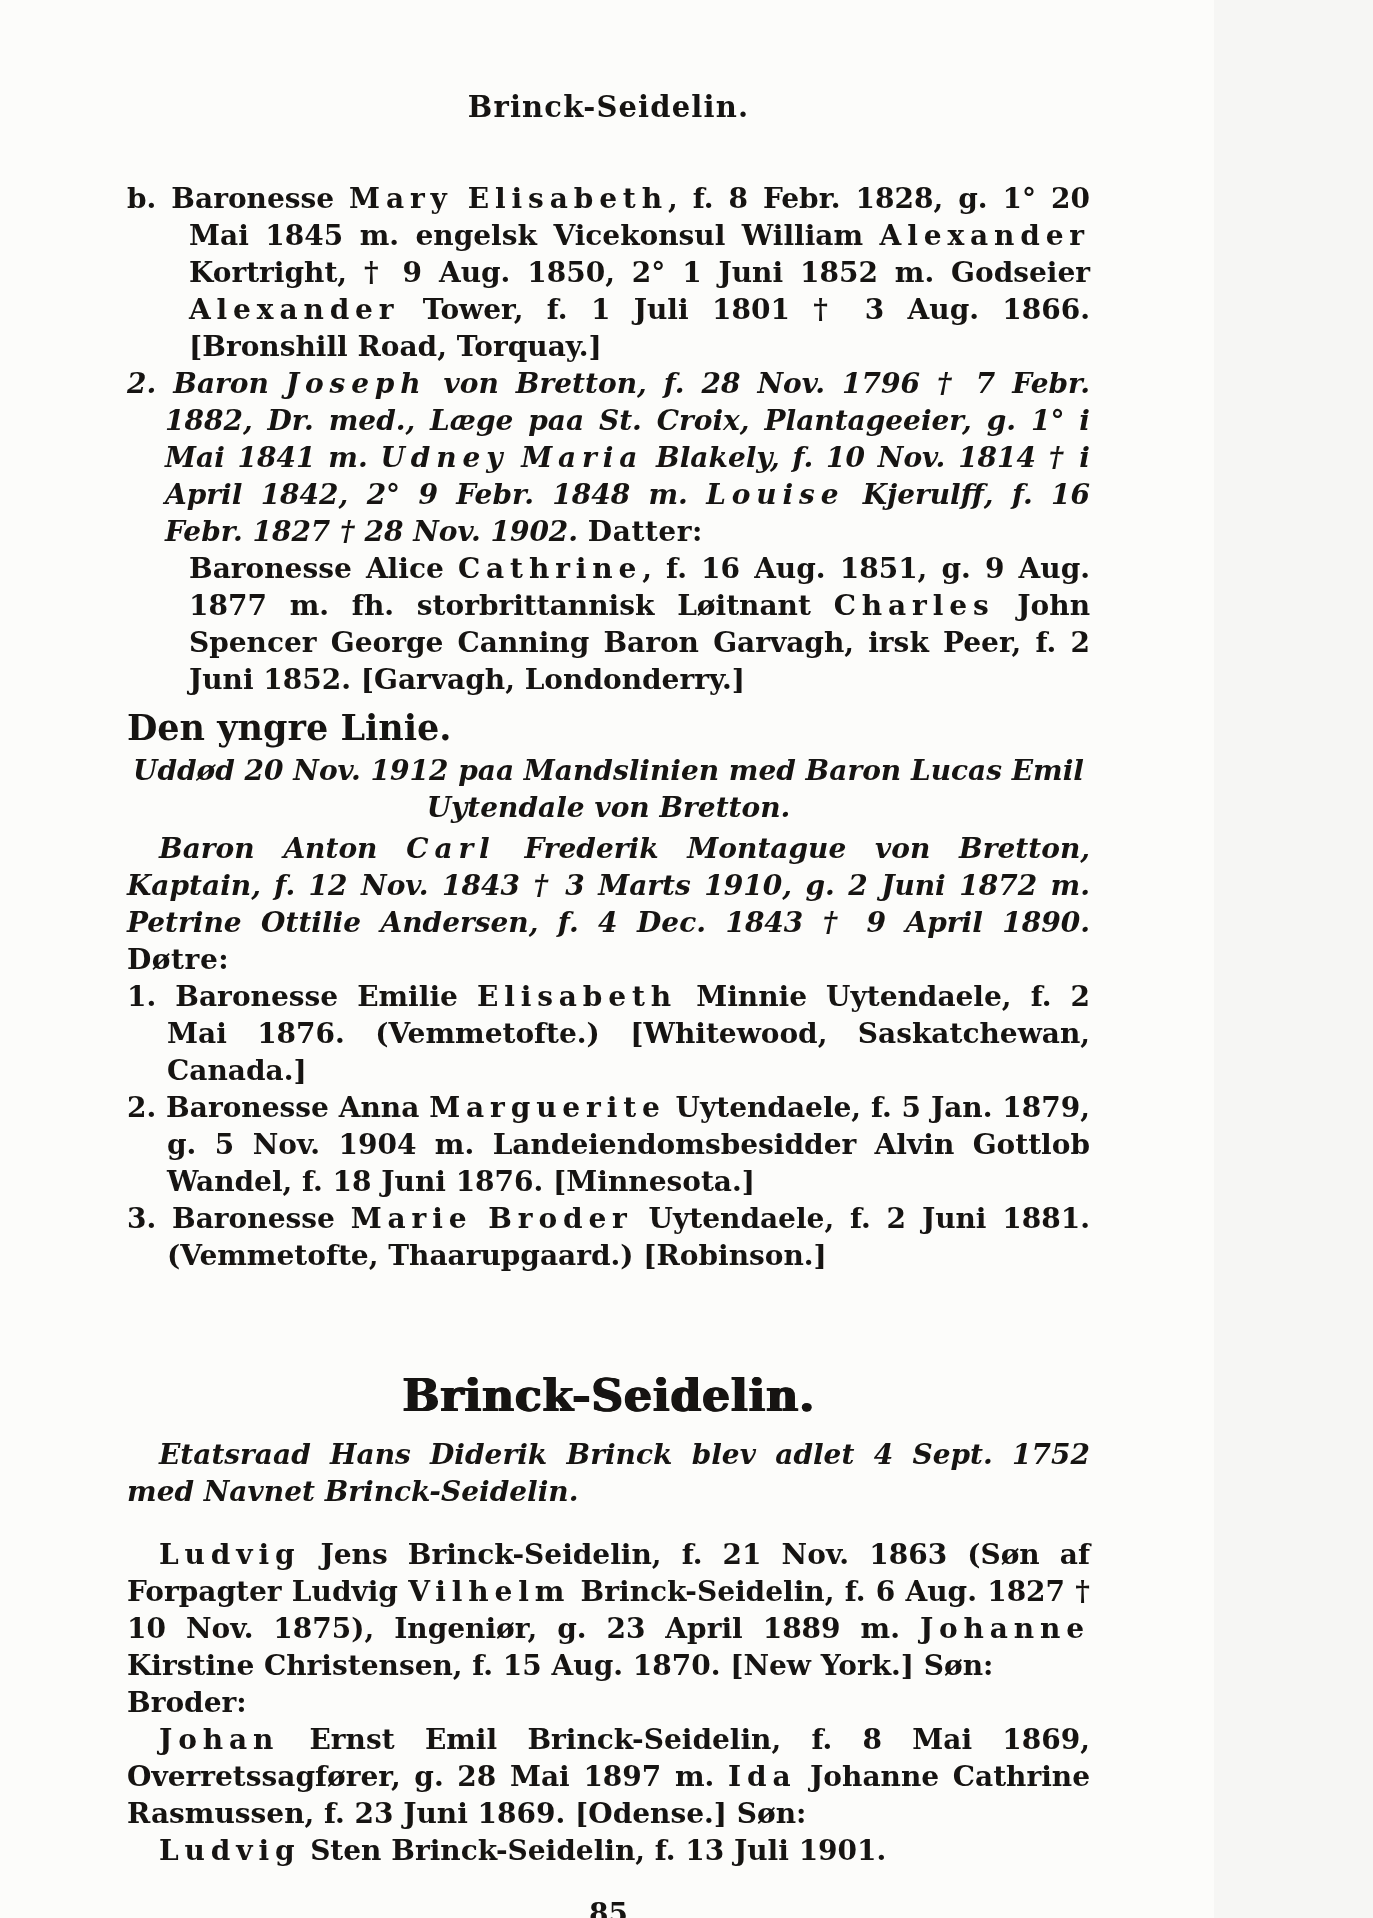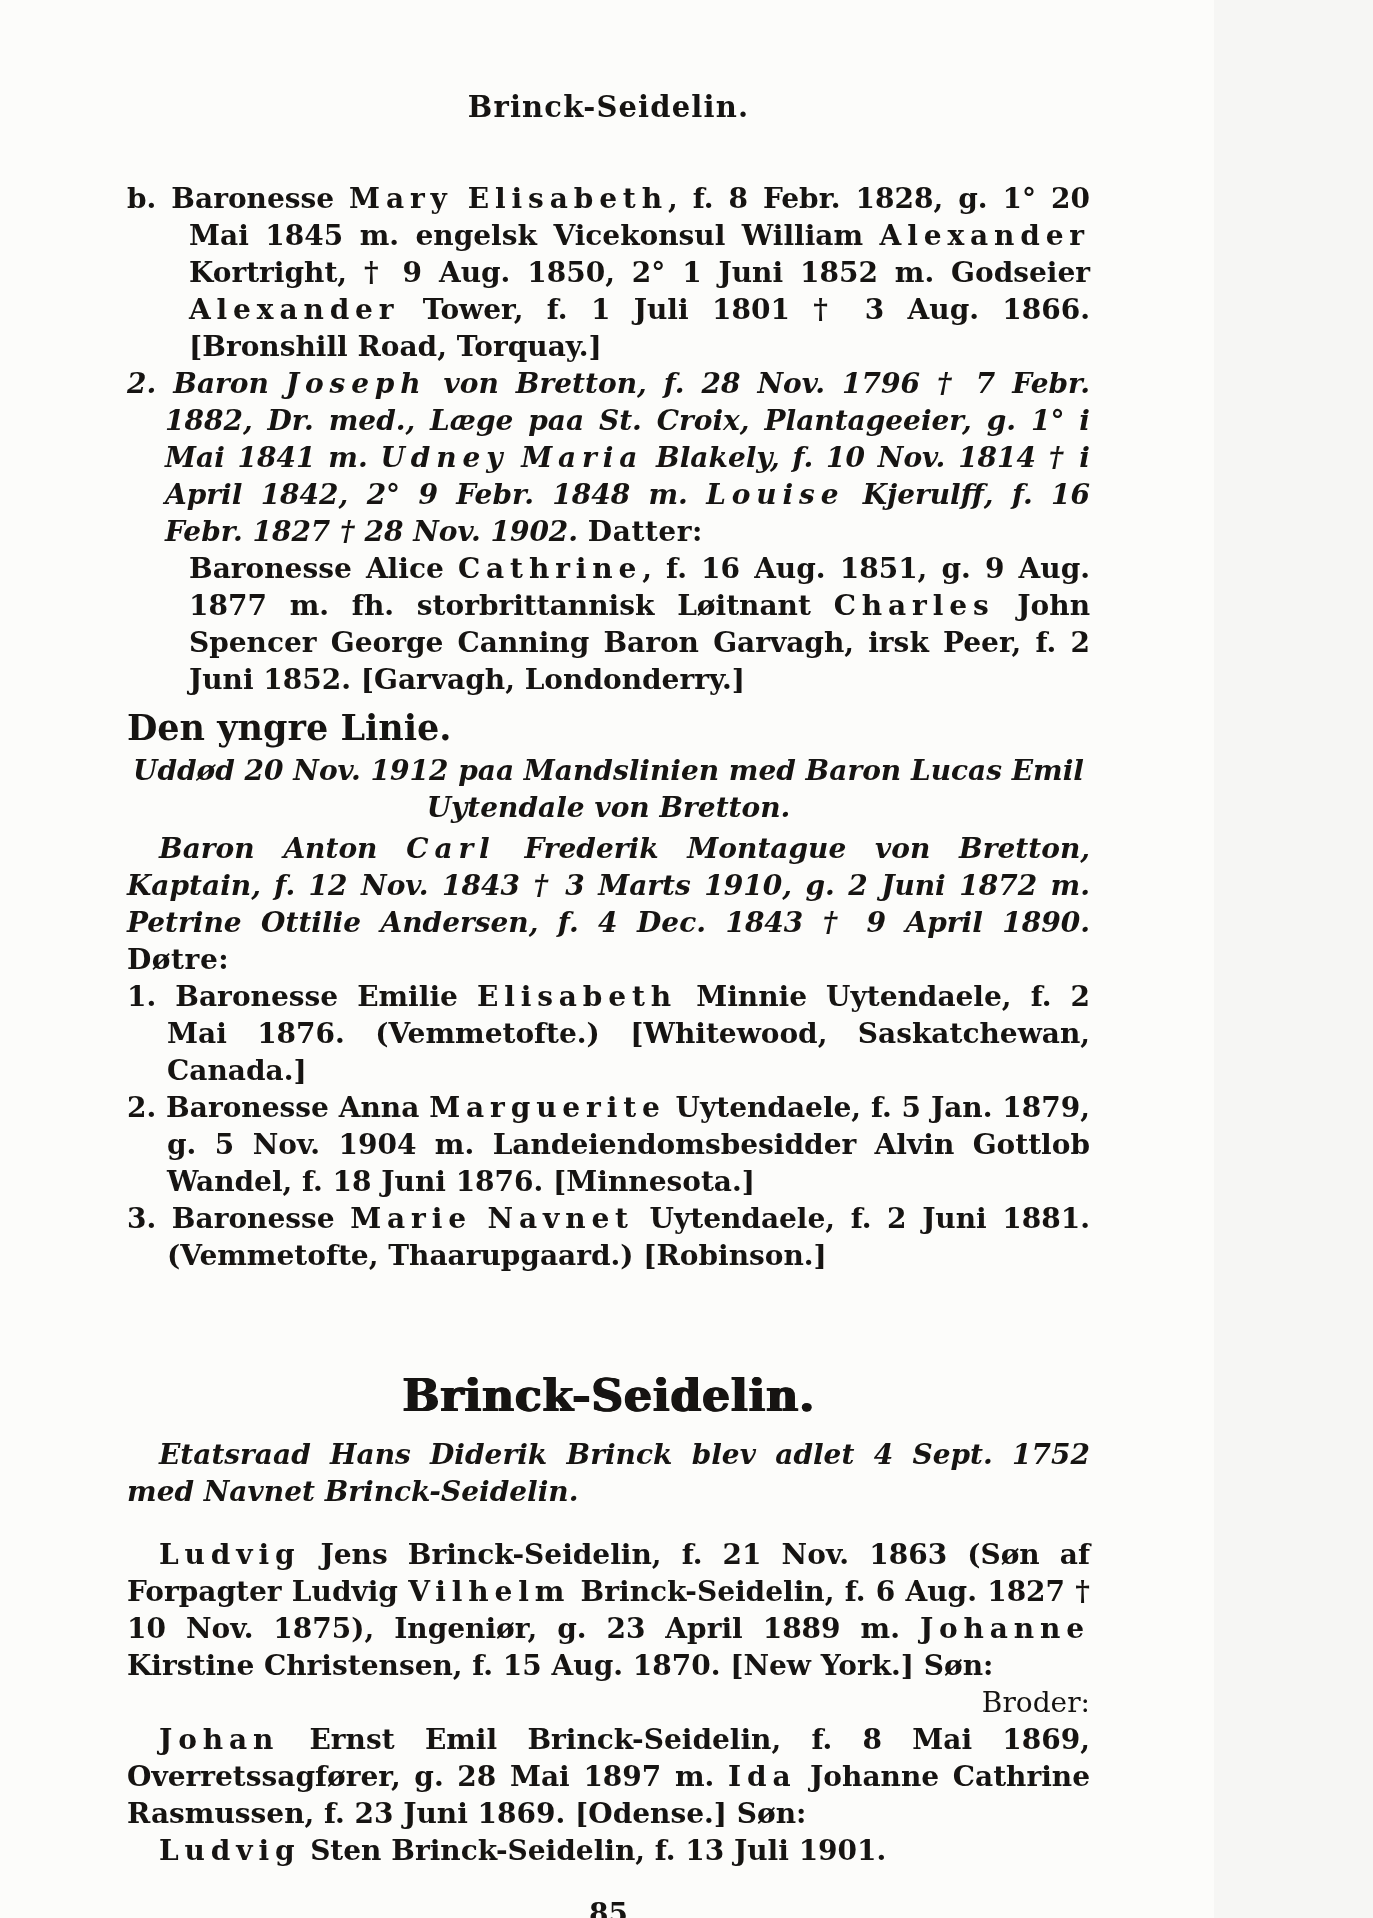--- a/index.html
+++ b/index.html
@@ -63,22 +63,22 @@
     letter-spacing: 0.02em;
     margin: 96px 0 14px 0;
     text-shadow: 1.3px 0 0 currentColor, -0.6px 0 0 currentColor;
   }
   .ennoblement {
     font-style: italic;
     text-indent: 32px;
     margin: 0 0 26px 0;
   }
   .relation-label {
-    text-align: right;
-    font-weight: 400;
+    text-align: left;
+    font-weight: 700;
     font-size: 28px; line-height: 37px;
     margin: 0;
   }
   .page-number {
     text-align: center;
     font-weight: 700;
     font-size: 28px; line-height: 37px;
     margin-top: 26px;
   }
 </style>
@@ -98,21 +98,21 @@
   <div class="linie-head">Den yngre Linie.</div>
 
   <div class="extinction">Uddød 20 Nov. 1912 paa Mandslinien med Baron Lucas Emil Uytendale von Bretton.</div>
 
   <p class="entry italic first-indent"><span>Baron Anton </span><span class="run-sp">Carl</span><span> Frederik Montague von Bretton, Kaptain, f. 12 Nov. 1843 † 3 Marts 1910, g. 2 Juni 1872 m. Petrine Ottilie Andersen, f. 4 Dec. 1843 † 9 April 1890. </span><span class="run-label">Døtre:</span></p>
 
   <p class="entry hang-40"><span>1. Baronesse Emilie </span><span class="run-sp">Elisabeth</span><span> Minnie Uytendaele, f. 2 Mai 1876. (Vemmetofte.) [Whitewood, Saskatchewan, Canada.]</span></p>
 
   <p class="entry hang-40"><span>2. Baronesse Anna </span><span class="run-sp">Marguerite</span><span> Uytendaele, f. 5 Jan. 1879, g. 5 Nov. 1904 m. Landeiendomsbesidder Alvin Gottlob Wandel, f. 18 Juni 1876. [Minnesota.]</span></p>
 
-  <p class="entry hang-40"><span>3. Baronesse </span><span class="run-sp">Marie</span><span> </span><span class="run-sp">Navnet</span><span> Uytendaele, f. 2 Juni 1881. (Vemmetofte, Thaarupgaard.) [Robinson.]</span></p>
+  <p class="entry hang-40"><span>3. Baronesse </span><span class="run-sp">Marie</span><span> </span><span class="run-sp">Broder</span><span> Uytendaele, f. 2 Juni 1881. (Vemmetofte, Thaarupgaard.) [Robinson.]</span></p>
 
   <div class="big-head">Brinck-Seidelin.</div>
 
   <p class="entry ennoblement">Etatsraad Hans Diderik Brinck blev adlet 4 Sept. 1752 med Navnet Brinck-Seidelin.</p>
 
   <p class="entry first-indent"><span class="run-sp">Ludvig</span><span> Jens Brinck-Seidelin, f. 21 Nov. 1863 (Søn af Forpagter Ludvig </span><span class="run-sp">Vilhelm</span><span> Brinck-Seidelin, f. 6 Aug. 1827 † 10 Nov. 1875), Ingeniør, g. 23 April 1889 m. </span><span class="run-sp">Johanne</span><span> Kirstine Christensen, f. 15 Aug. 1870. [New York.] Søn:</span></p>
 
 
   <div class="relation-label">Broder:</div>
 

